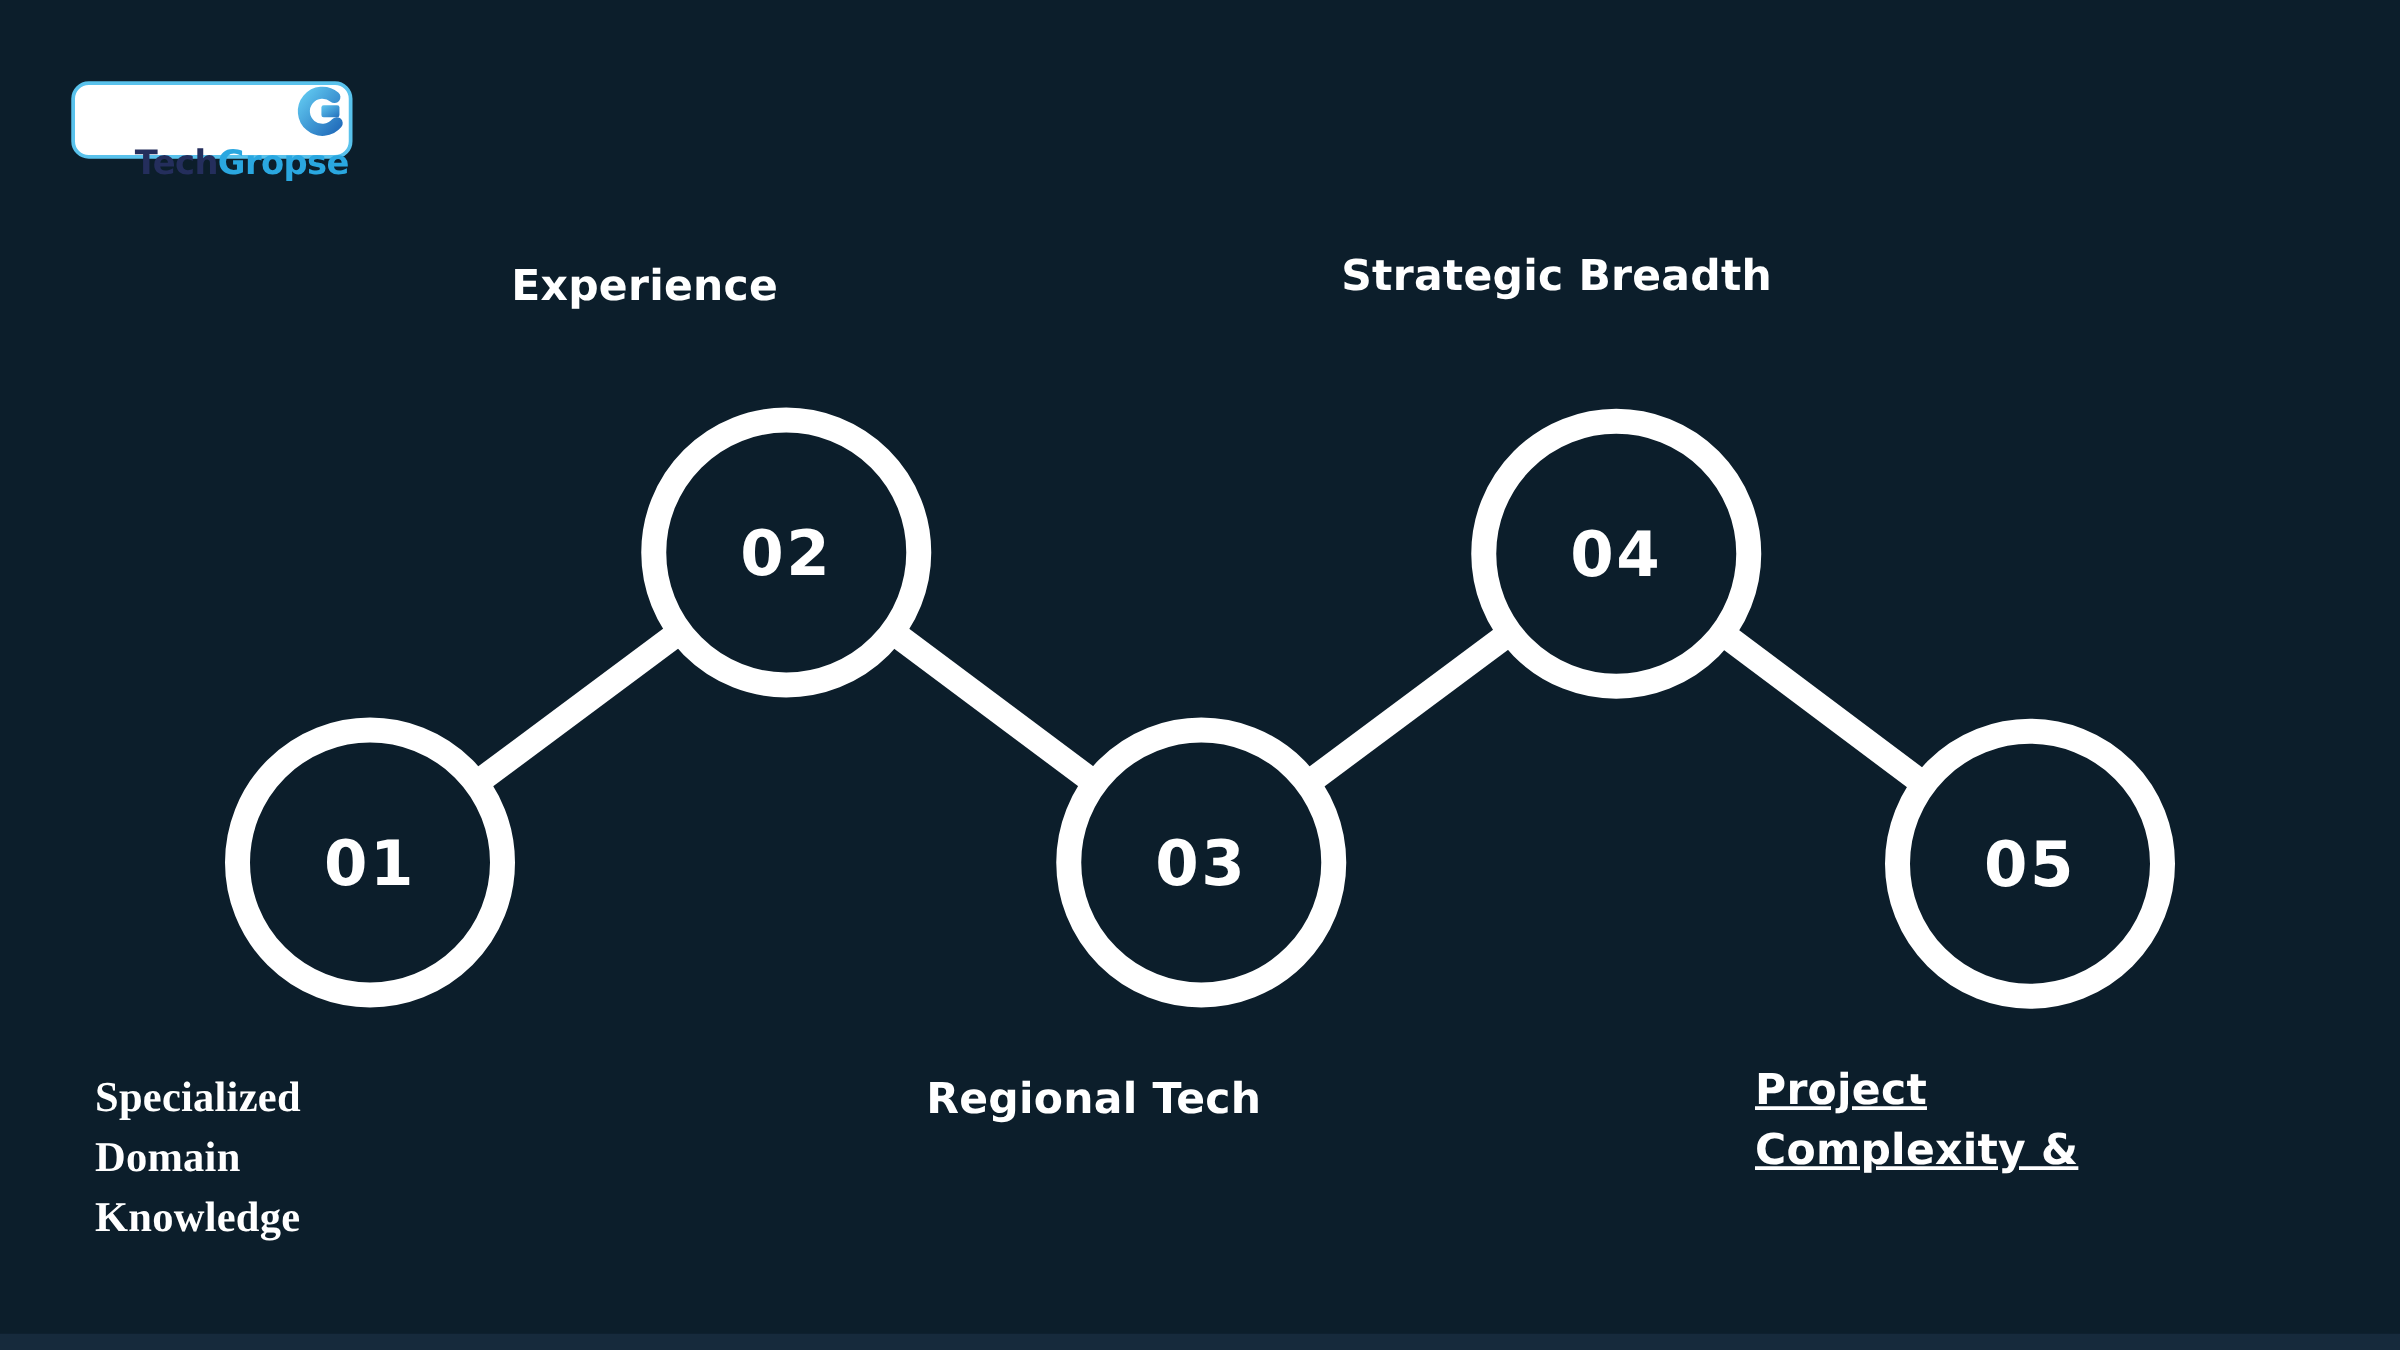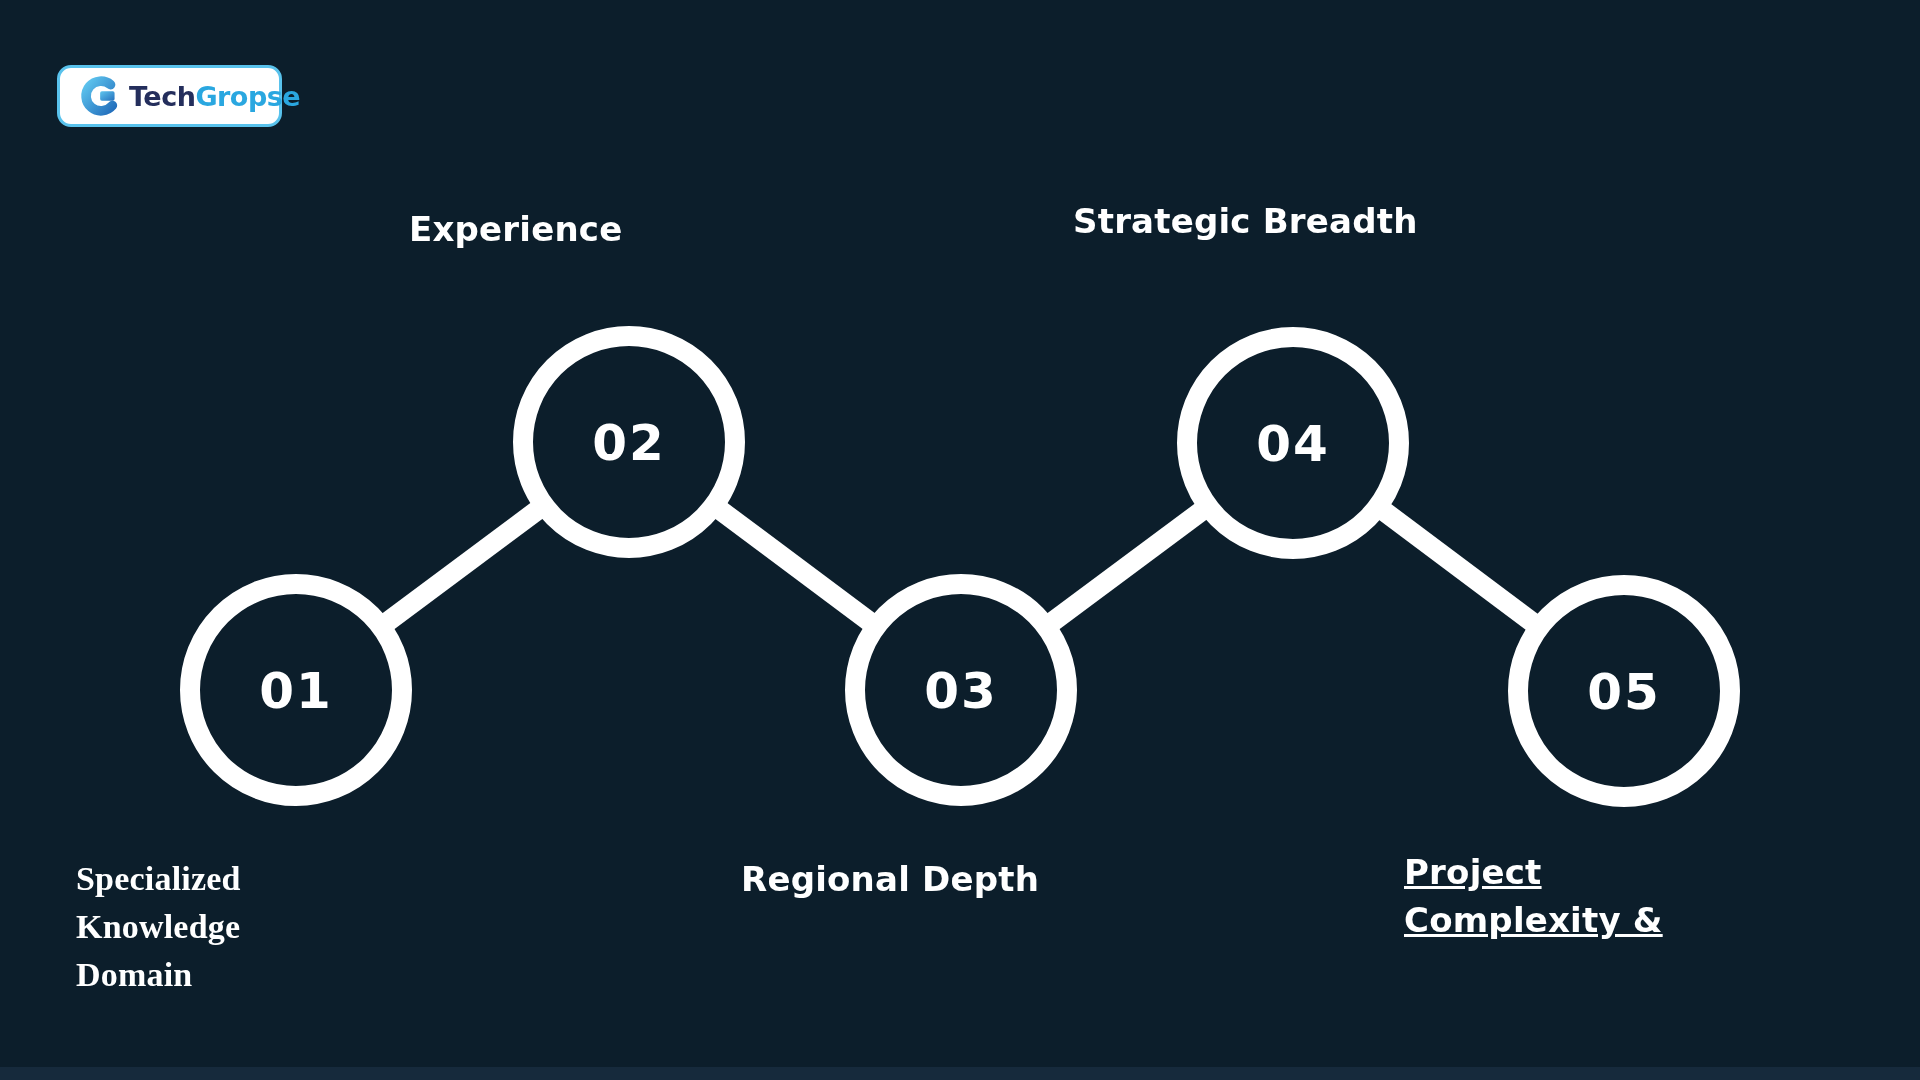--- a/index.html
+++ b/index.html
@@ -46,23 +46,24 @@
     letter-spacing: 0.2px;
   }
   .logo {
     position: absolute;
     left: 57px; top: 65px;
     width: 225px; height: 62px;
     background: #ffffff;
     border: 3px solid #59c2ec;
     border-radius: 14px;
     display: flex;
-    align-items: center;
+    align-items: flex-end;
     padding-left: 20px;
     gap: 7px;
+    flex-direction: column;
   }
   .logo .gmark { width: 42px; height: 42px; flex: 0 0 auto; }
   .logo-text {
     font-size: 27px;
     font-weight: 700;
     letter-spacing: -0.5px;
     white-space: nowrap;
     line-height: 1;
   }
   .logo-text .t1 { color: #242e5c; }
@@ -97,30 +98,30 @@
       <text class="node-number" x="296" y="690" dy="0.36em">01</text>
       <text class="node-number" x="629" y="442" dy="0.36em">02</text>
       <text class="node-number" x="961" y="690" dy="0.36em">03</text>
       <text class="node-number" x="1293" y="443" dy="0.36em">04</text>
       <text class="node-number" x="1624" y="691" dy="0.36em">05</text>
     </g>
   </svg>
 
   <div class="node-label" style="left:296px; top:855px;font-family:Liberation Serif, serif;">
     <div>Specialized</div>
+    <div>Domain</div>
     <div>Knowledge</div>
-    <div>Domain</div>
   </div>
 
   <div class="node-label" style="left:629px; top:205px;">
     <div>Experience</div>
   </div>
 
   <div class="node-label" style="left:961px; top:855px;">
-    <div>Regional Depth</div>
+    <div>Regional Tech</div>
   </div>
 
   <div class="node-label" style="left:1293px; top:197px;">
     <div>Strategic Breadth</div>
   </div>
 
   <div class="node-label" style="left:1624px; top:848px;text-decoration:underline;">
     <div>Project</div>
     <div>Complexity &amp;</div>
   </div>

